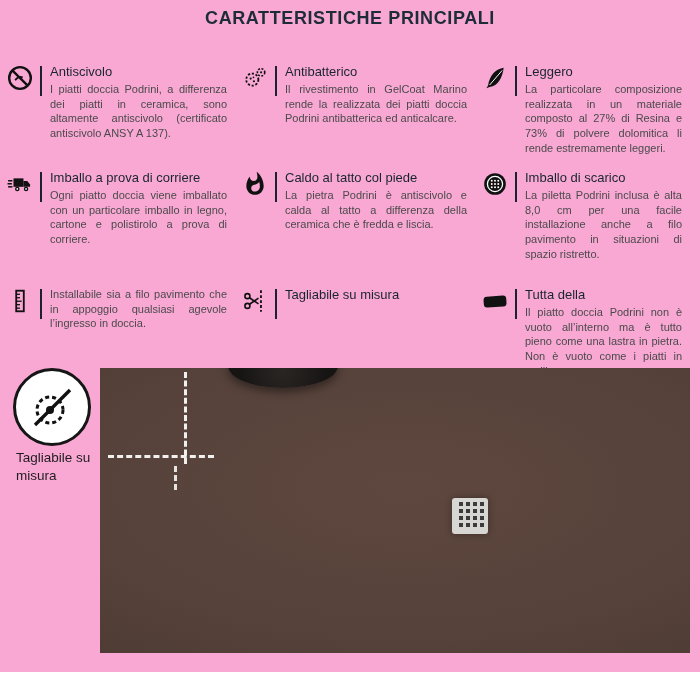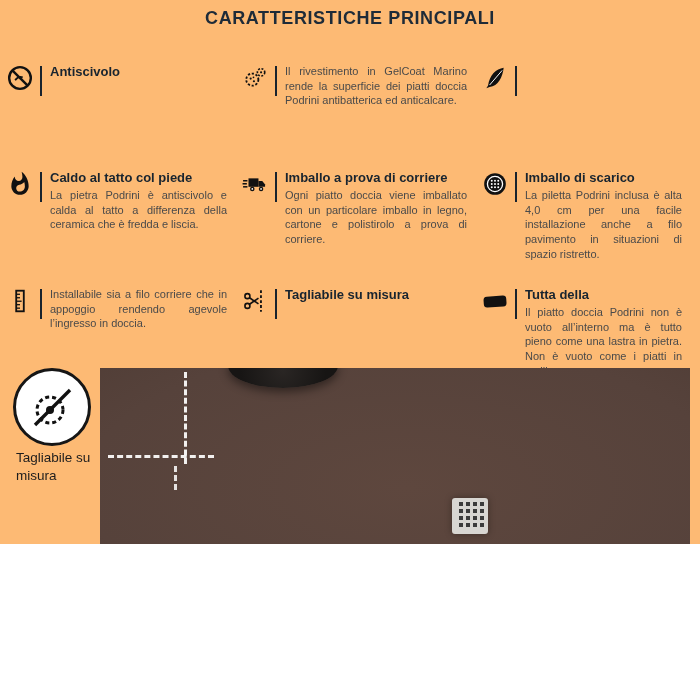--- a/index.html
+++ b/index.html
@@ -1,32 +1,32 @@
 <!DOCTYPE html>
 <html lang="it"><head>
 <meta charset="utf-8">
 <style>
   html,body{margin:0;padding:0;background:#fff;}
   .page{
-    position:relative;width:700px;height:544px;background:#fdba74;overflow:hidden;
+    position:relative;width:700px;height:672px;background:#f9a8d4;overflow:hidden;
     font-family:"Liberation Sans","DejaVu Sans",sans-serif;
   }
   .main-title{
     position:absolute;top:8px;left:0;width:100%;margin:0;text-align:center;
     font-size:18px;font-weight:800;letter-spacing:0.6px;color:#1e2b38;
   }
   .features{
     position:absolute;left:5px;top:64px;width:690px;
     display:grid;grid-template-columns:235px 240px 215px;grid-template-rows:106px 117px auto;
   }
   .feature{display:flex;align-items:flex-start;}
   .icon-box{width:30px;flex:none;display:flex;justify-content:center;margin-right:5px;padding-top:1px;}
   .vline{width:2px;height:30px;background:#18232d;flex:none;margin-right:8px;margin-top:2px;}
   .f-text{flex:1;padding-right:13px;}
-  .f-title{font-size:13px;font-weight:700;color:#18242f;margin-bottom:3px;}
+  .f-title{font-size:13px;font-weight:400;color:#18242f;margin-bottom:3px;}
   .f-body{font-size:11px;line-height:1.33;color:#4a4a4a;text-align:justify;hyphens:auto;}
   
   .photo{
     position:absolute;left:100px;top:368px;width:590px;height:285px;overflow:hidden;
     background:radial-gradient(130% 120% at 52% 42%, #5e473e 0%, #56423b 42%, #4a3831 76%, #3a2d28 100%);
   }
   .dark-object{
     position:absolute;left:128px;top:-24px;width:110px;height:44px;border-radius:50%;
     background:radial-gradient(circle at 50% 60%, #2a2624 0%, #171514 70%);
     box-shadow:0 4px 10px rgba(0,0,0,0.45);
@@ -70,60 +70,53 @@
       <div class="icon-box">
         <svg viewBox="0 0 24 24" width="26" height="26">
           <circle cx="12" cy="12" r="10" fill="none" stroke="#111" stroke-width="2.2"></circle>
           <line x1="4.9" y1="4.9" x2="19.1" y2="19.1" stroke="#111" stroke-width="2.2"></line>
           <path d="M7.5 14 q3 -4 7 -2.6" fill="none" stroke="#111" stroke-width="1.6"></path>
         </svg>
       </div>
       <div class="vline"></div>
       <div class="f-text">
         <div class="f-title">Antiscivolo</div>
+        <div class="f-body">I piatti doccia Podrini, a differenza dei piatti in ceramica, sono altamente antiscivolo (certificato antiscivolo ANSY A 137).</div>
       </div>
     </div>
 
     <div class="feature">
       <div class="icon-box">
         <svg viewBox="0 0 24 24" width="26" height="26">
           <circle cx="9.5" cy="13.5" r="5.6" fill="none" stroke="#111" stroke-width="1.7" stroke-dasharray="2 1.6"></circle>
           <circle cx="8" cy="12.5" r="1" fill="#111"></circle>
           <circle cx="11" cy="15" r="1" fill="#111"></circle>
           <circle cx="10.6" cy="11.4" r="0.8" fill="#111"></circle>
           <circle cx="17.6" cy="6.8" r="3.4" fill="none" stroke="#111" stroke-width="1.5" stroke-dasharray="1.8 1.4"></circle>
           <circle cx="17.6" cy="6.8" r="1" fill="#111"></circle>
         </svg>
       </div>
       <div class="vline"></div>
       <div class="f-text">
-        <div class="f-body">Il rivestimento in GelCoat Marino rende la superficie dei piatti doccia Podrini antibatterica ed anticalcare.</div>
+        <div class="f-title">Antibatterico</div>
+        <div class="f-body">Il rivestimento in GelCoat Marino rende la realizzata dei piatti doccia Podrini antibatterica ed anticalcare.</div>
       </div>
     </div>
 
     <div class="feature">
       <div class="icon-box">
         <svg viewBox="0 0 24 24" width="26" height="26">
           <path d="M20 2.5 C13 3.5 7 9 5.6 19 L4 21.5 L7 20.3 C15 19.5 19 11 20 2.5 Z" fill="#111"></path>
           <path d="M18.6 5 L7 18.5" stroke="#fff" stroke-width="0.9" fill="none"></path>
         </svg>
       </div>
       <div class="vline"></div>
-    </div>
-
-    <div class="feature">
-      <div class="icon-box">
-        <svg viewBox="0 0 24 24" width="26" height="26">
-          <path fill="#111" d="M13.5 0.67s.74 2.65.74 4.8c0 2.06-1.35 3.73-3.41 3.73-2.07 0-3.63-1.67-3.63-3.73l.03-.36C5.21 7.51 4 10.62 4 14c0 4.42 3.58 8 8 8s8-3.58 8-8C20 8.61 17.41 3.8 13.5.67zM11.71 19c-1.78 0-3.22-1.4-3.22-3.14 0-1.62 1.05-2.76 2.81-3.12 1.77-.36 3.6-1.21 4.62-2.58.39 1.29.59 2.65.59 4.04 0 2.65-2.15 4.8-4.8 4.8z"></path>
-        </svg>
-      </div>
-      <div class="vline"></div>
-      <div class="f-text">
-        <div class="f-title">Caldo al tatto col piede</div>
-        <div class="f-body">La pietra Podrini è antiscivolo e calda al tatto a differenza della ceramica che è fredda e liscia.</div>
+      <div class="f-text">
+        <div class="f-title">Leggero</div>
+        <div class="f-body">La particolare composizione realizzata in un materiale composto al 27% di Resina e 73% di polvere dolomitica li rende estremamente leggeri.</div>
       </div>
     </div>
 
     <div class="feature">
       <div class="icon-box">
         <svg viewBox="0 0 24 24" width="26" height="26">
           <line x1="1" y1="9" x2="5" y2="9" stroke="#111" stroke-width="1.4"></line>
           <line x1="0.5" y1="11.8" x2="4.5" y2="11.8" stroke="#111" stroke-width="1.4"></line>
           <line x1="1" y1="14.6" x2="5" y2="14.6" stroke="#111" stroke-width="1.4"></line>
           <rect x="6" y="6.8" width="9.2" height="7.8" fill="#111"></rect>
@@ -131,20 +124,33 @@
           <circle cx="9.5" cy="16.6" r="2.1" fill="#111"></circle>
           <circle cx="9.5" cy="16.6" r="0.8" fill="#fff"></circle>
           <circle cx="17.6" cy="16.6" r="2.1" fill="#111"></circle>
           <circle cx="17.6" cy="16.6" r="0.8" fill="#fff"></circle>
         </svg>
       </div>
       <div class="vline"></div>
       <div class="f-text">
         <div class="f-title">Imballo a prova di corriere</div>
         <div class="f-body">Ogni piatto doccia viene imballato con un particolare imballo in legno, cartone e polistirolo a prova di corriere.</div>
+      </div>
+    </div>
+
+    <div class="feature">
+      <div class="icon-box">
+        <svg viewBox="0 0 24 24" width="26" height="26">
+          <path fill="#111" d="M13.5 0.67s.74 2.65.74 4.8c0 2.06-1.35 3.73-3.41 3.73-2.07 0-3.63-1.67-3.63-3.73l.03-.36C5.21 7.51 4 10.62 4 14c0 4.42 3.58 8 8 8s8-3.58 8-8C20 8.61 17.41 3.8 13.5.67zM11.71 19c-1.78 0-3.22-1.4-3.22-3.14 0-1.62 1.05-2.76 2.81-3.12 1.77-.36 3.6-1.21 4.62-2.58.39 1.29.59 2.65.59 4.04 0 2.65-2.15 4.8-4.8 4.8z"></path>
+        </svg>
+      </div>
+      <div class="vline"></div>
+      <div class="f-text">
+        <div class="f-title">Caldo al tatto col piede</div>
+        <div class="f-body">La pietra Podrini è antiscivolo e calda al tatto a differenza della ceramica che è fredda e liscia.</div>
       </div>
     </div>
 
     <div class="feature">
       <div class="icon-box">
         <svg viewBox="0 0 24 24" width="26" height="26">
           <circle cx="12" cy="12" r="10" fill="#111"></circle>
           <circle cx="12" cy="12" r="7" fill="none" stroke="#fff" stroke-width="1.2"></circle>
           <circle cx="9" cy="9" r="0.9" fill="#fff"></circle>
             <circle cx="12" cy="9" r="0.9" fill="#fff"></circle>
@@ -153,38 +159,38 @@
             <circle cx="12" cy="12" r="0.9" fill="#fff"></circle>
             <circle cx="15" cy="12" r="0.9" fill="#fff"></circle>
           <circle cx="9" cy="15" r="0.9" fill="#fff"></circle>
             <circle cx="12" cy="15" r="0.9" fill="#fff"></circle>
             <circle cx="15" cy="15" r="0.9" fill="#fff"></circle>
         </svg>
       </div>
       <div class="vline"></div>
       <div class="f-text">
         <div class="f-title">Imballo di scarico</div>
-        <div class="f-body">La piletta Podrini inclusa è alta 4,0 cm per una facile installazione anche a filo pavimento in situazioni di spazio ristretto.</div>
+        <div class="f-body">La piletta Podrini inclusa è alta 8,0 cm per una facile installazione anche a filo pavimento in situazioni di spazio ristretto.</div>
       </div>
     </div>
 
     <div class="feature">
       <div class="icon-box">
         <svg viewBox="0 0 24 24" width="26" height="26">
           <rect x="8.5" y="2.5" width="7" height="19" fill="none" stroke="#111" stroke-width="1.7"></rect>
           <line x1="8.5" y1="5.8" x2="12" y2="5.8" stroke="#111" stroke-width="1.2"></line>
           <line x1="8.5" y1="9" x2="12" y2="9" stroke="#111" stroke-width="1.2"></line>
           <line x1="8.5" y1="12.2" x2="13.5" y2="12.2" stroke="#111" stroke-width="1.2"></line>
           <line x1="8.5" y1="15.4" x2="12" y2="15.4" stroke="#111" stroke-width="1.2"></line>
           <line x1="8.5" y1="18.6" x2="12" y2="18.6" stroke="#111" stroke-width="1.2"></line>
         </svg>
       </div>
       <div class="vline"></div>
       <div class="f-text">
-        <div class="f-body">Installabile sia a filo corriere che in appoggio rendendo agevole l’ingresso in doccia.</div>
+        <div class="f-body">Installabile sia a filo pavimento che in appoggio qualsiasi agevole l’ingresso in doccia.</div>
       </div>
     </div>
 
     <div class="feature">
       <div class="icon-box">
         <svg viewBox="0 0 24 24" width="26" height="26">
           <line x1="17.5" y1="2" x2="17.5" y2="22" stroke="#111" stroke-width="1.7" stroke-dasharray="2.6 2"></line>
           <circle cx="5" cy="7.5" r="2.3" fill="none" stroke="#111" stroke-width="1.5"></circle>
           <circle cx="5" cy="16.5" r="2.3" fill="none" stroke="#111" stroke-width="1.5"></circle>
           <line x1="6.9" y1="9" x2="15.2" y2="14.6" stroke="#111" stroke-width="1.5"></line>

